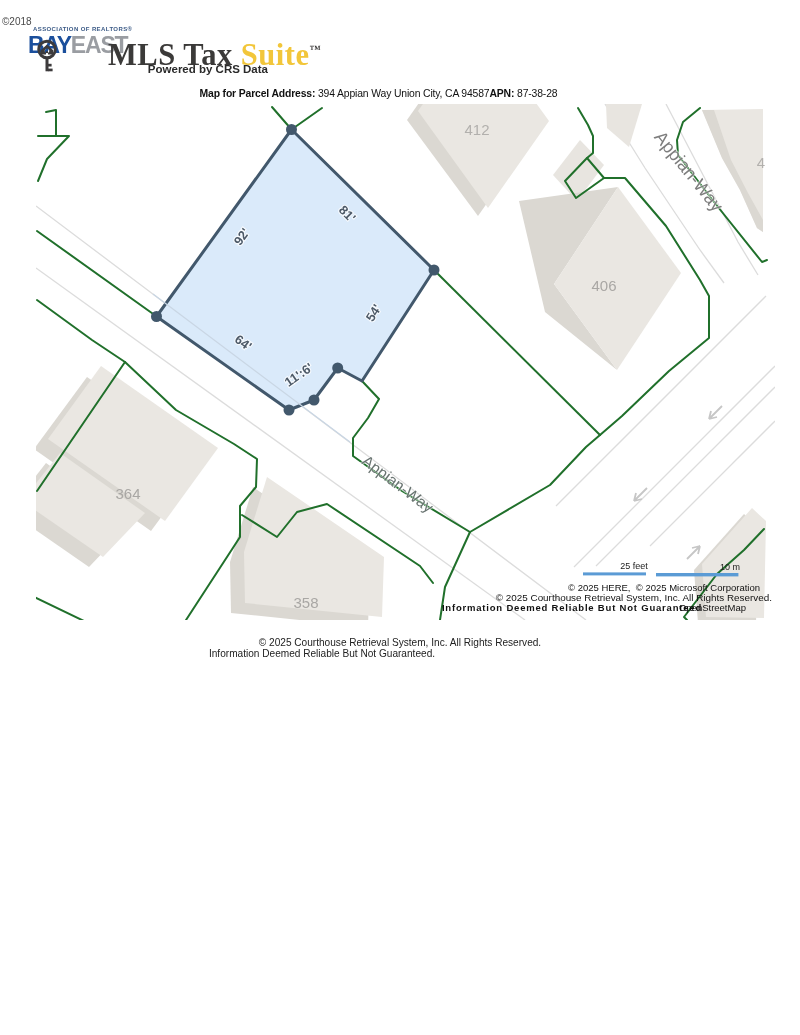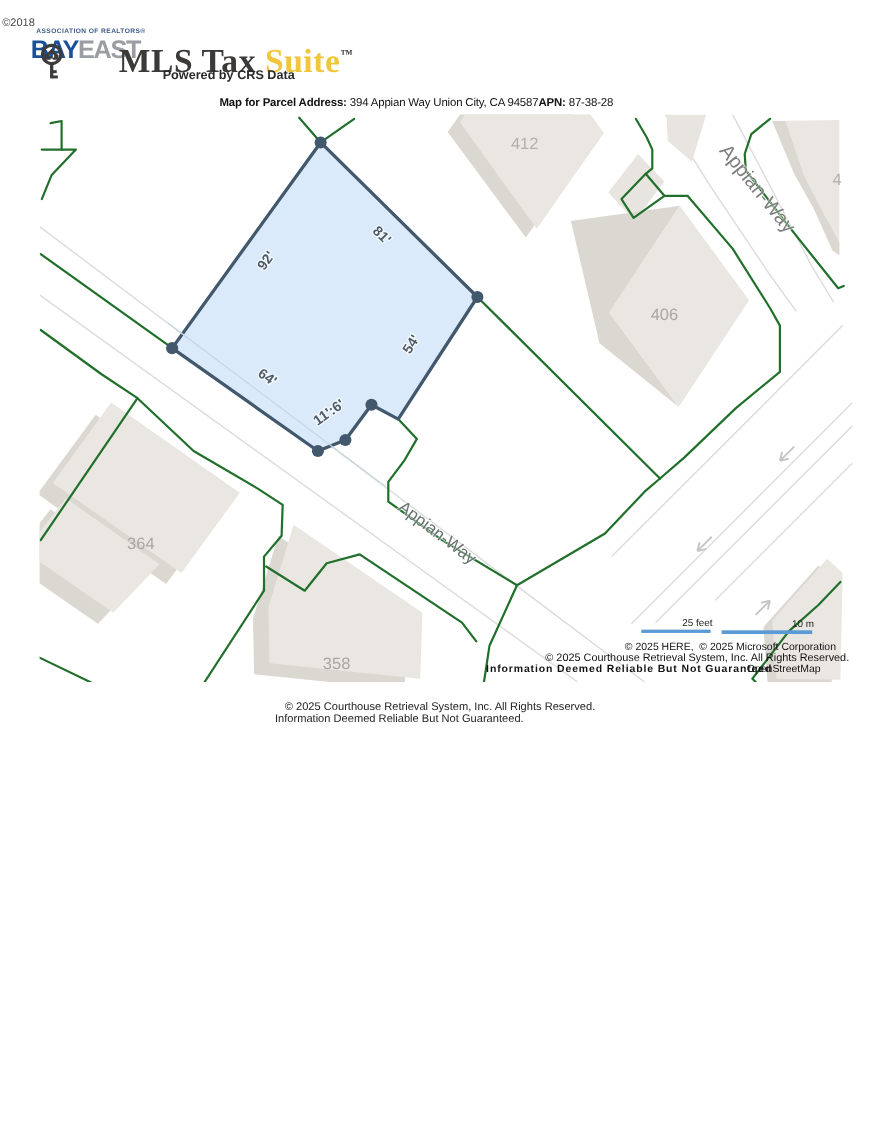--- a/index.html
+++ b/index.html
@@ -170,13 +170,13 @@
   <text x="772" y="600.5" font-size="9.9" fill="#111" text-anchor="end">© 2025 Courthouse Retrieval System, Inc.  All Rights Reserved.</text>
 
   <text x="702" y="611" font-size="9.5" fill="#111" text-anchor="end" font-weight="bold" letter-spacing="0.8">Information Deemed Reliable But  Not  Guaranteed</text>
 
   <text x="746" y="611" font-size="9.5" fill="#111" text-anchor="end">OpenStreetMap</text>
   </g>
 </svg>
 
 <div class="abs" style="left:0;top:637px;width:800px;text-align:center;font-size:10.1px;color:#222;">© 2025 Courthouse Retrieval System, Inc. All Rights Reserved.</div>
 
-<div class="abs" style="left:0;top:647.5px;width:644px;text-align:center;font-size:10.1px;color:#222;margin-left:41px;">Information Deemed Reliable But Not Guaranteed.</div>
+<div class="abs" style="left:0;top:647.5px;width:644px;text-align:center;font-size:10.1px;color:#222;">Information Deemed Reliable But Not Guaranteed.</div>
 
 </body></html>

